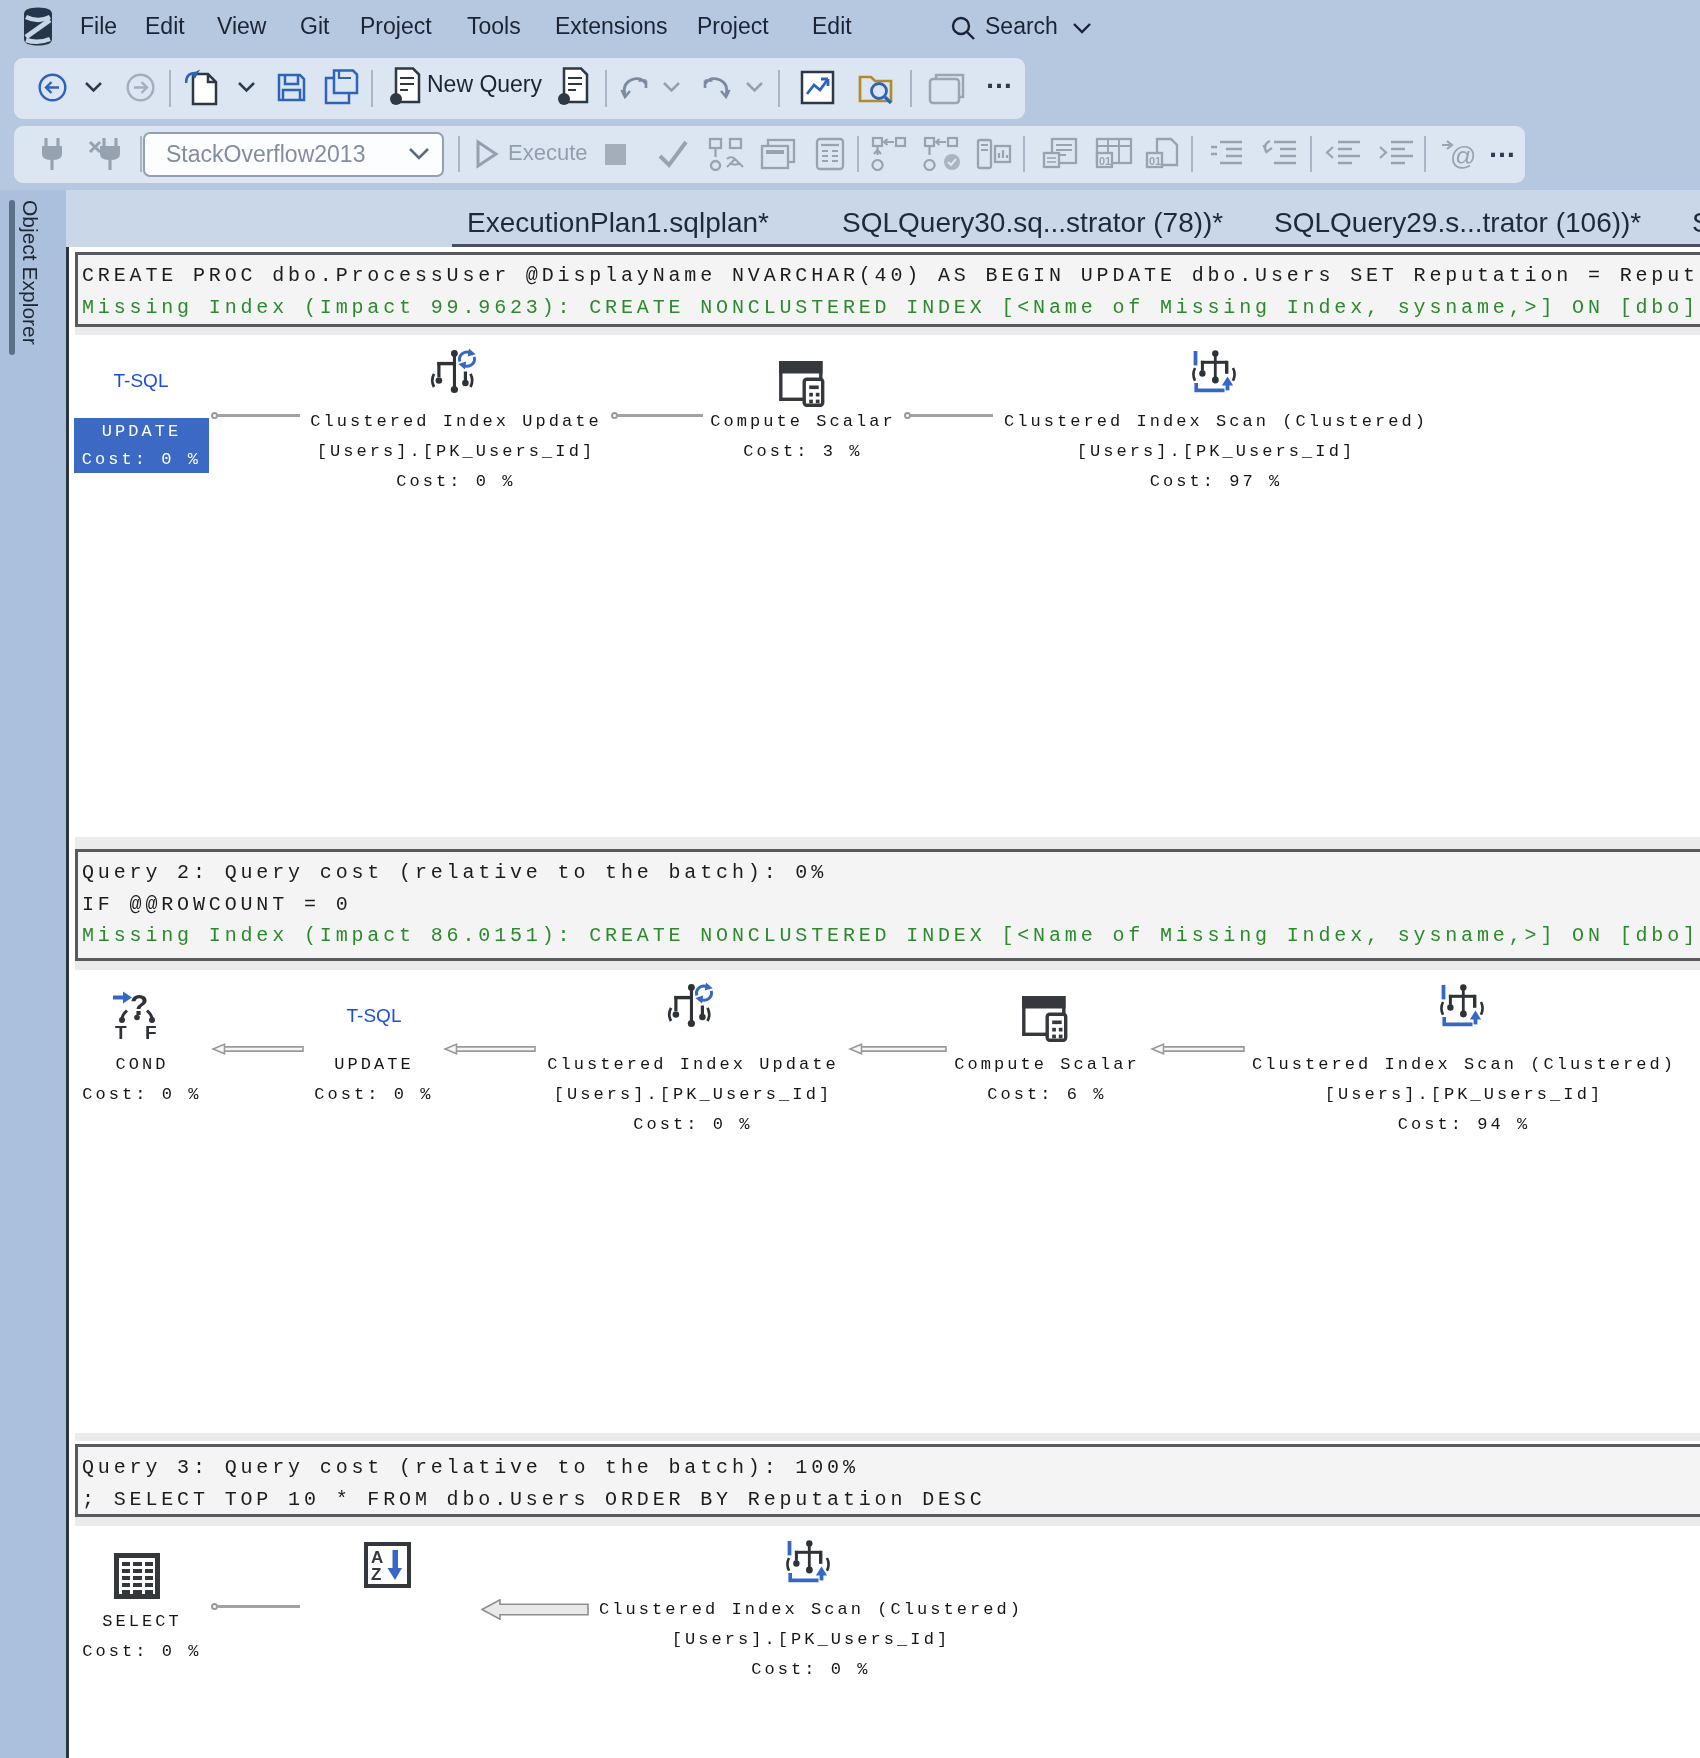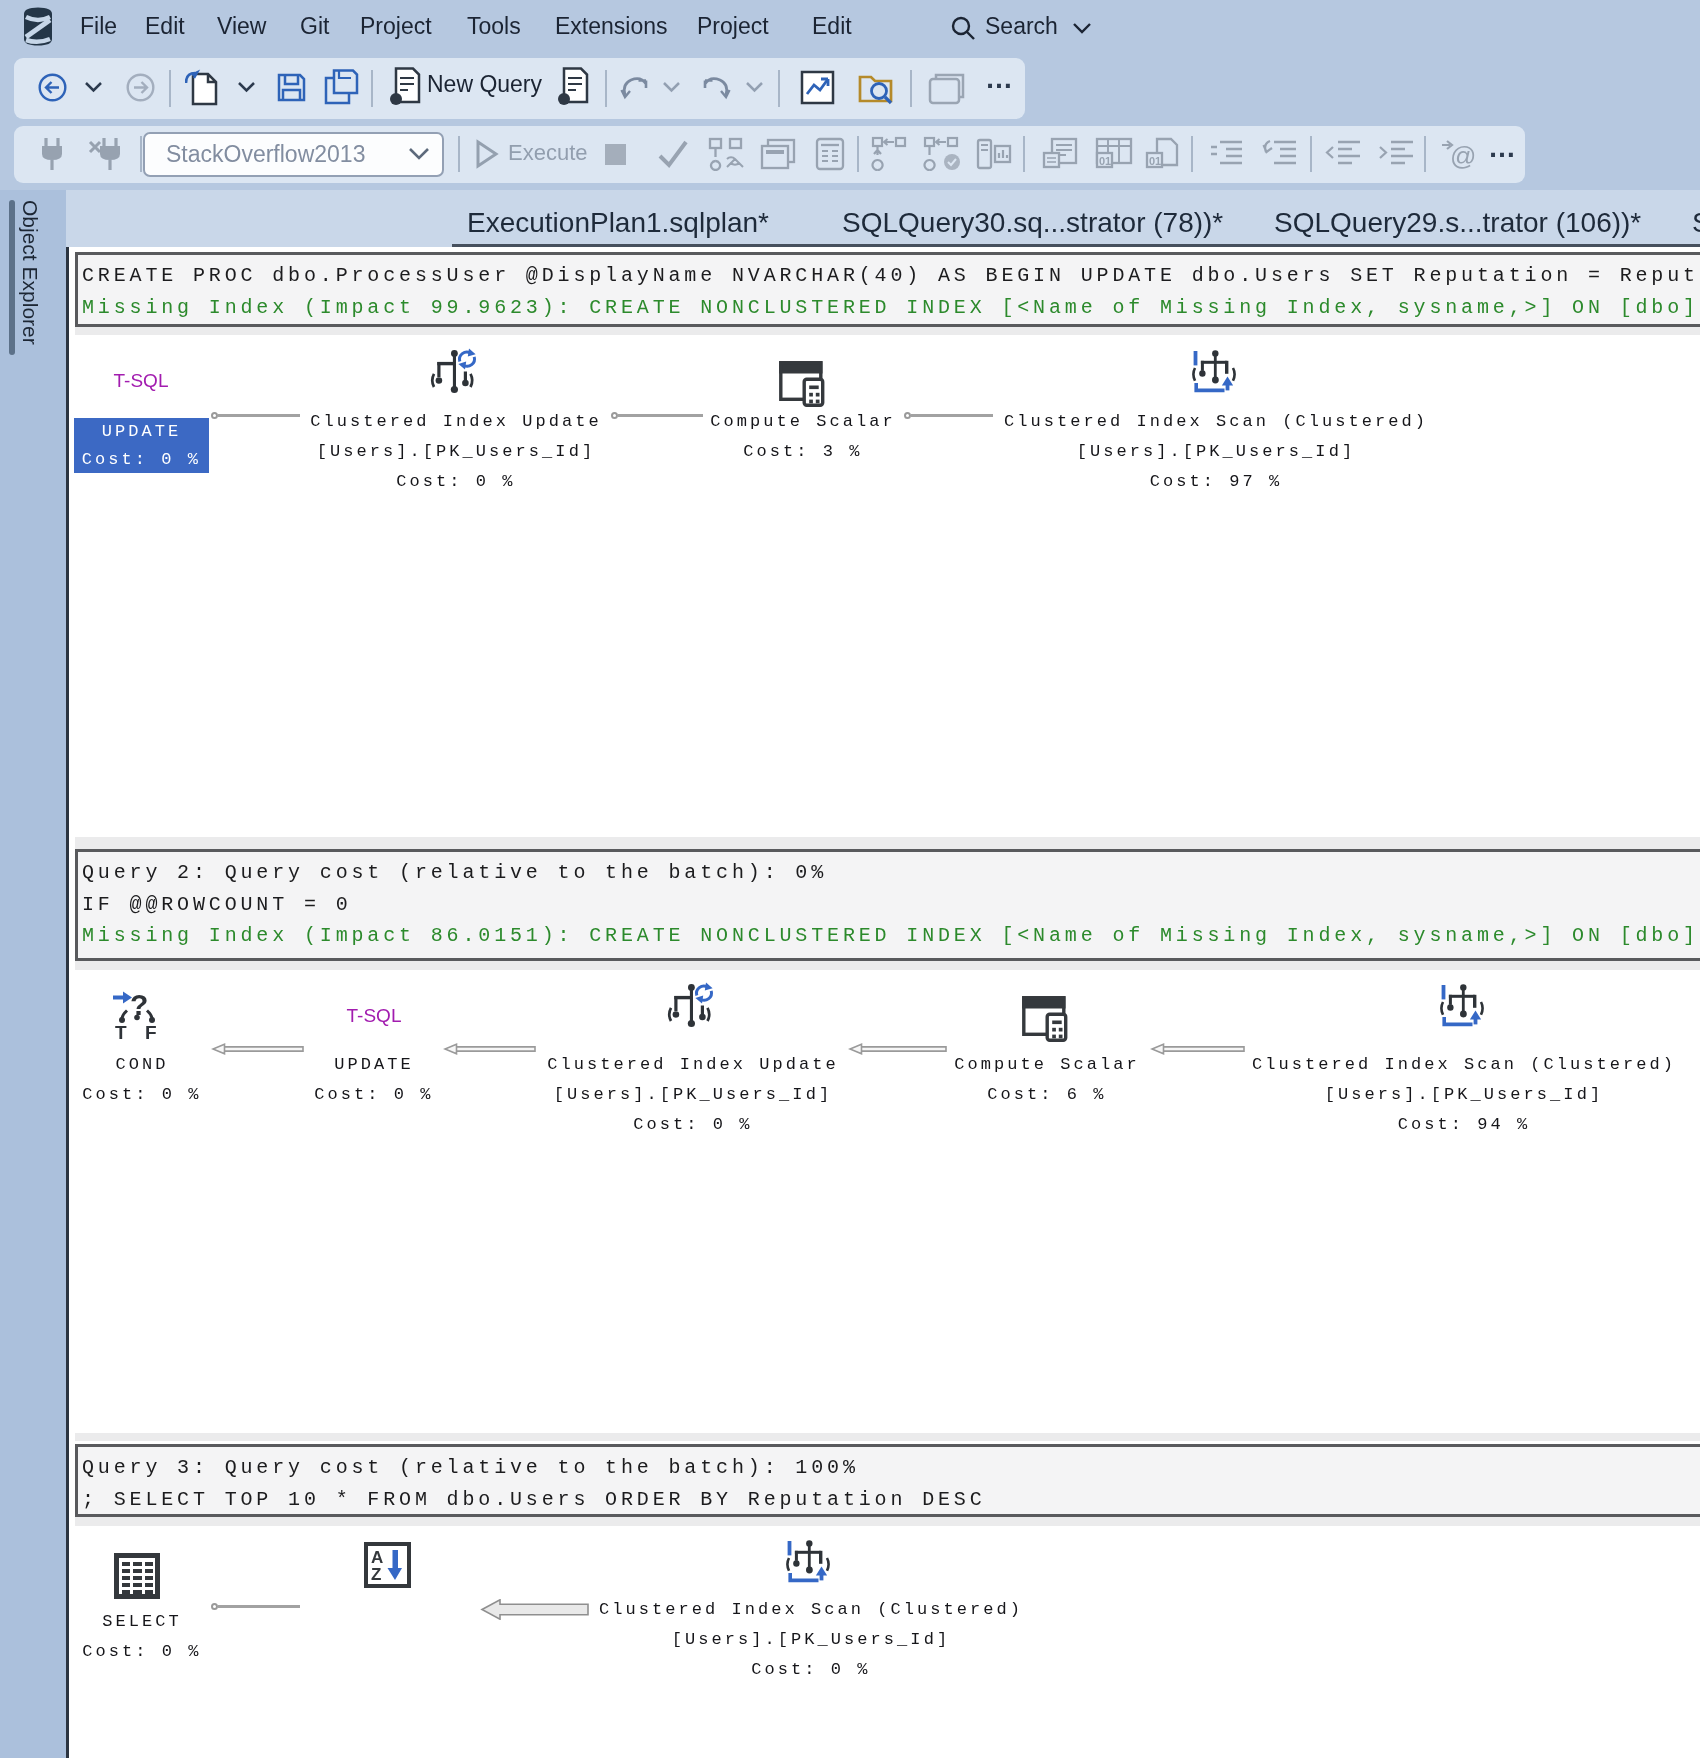--- a/index.html
+++ b/index.html
@@ -28,21 +28,21 @@
      border-left:3px solid #2b3440;box-sizing:border-box;}
   .hdrstrip{position:absolute;left:6px;width:1628px;background:#ebebec;}
   .hdr{position:absolute;left:6px;width:1628px;background:#f4f4f5;
      border:3px solid #595a5d;border-right:none;box-sizing:border-box;
      font-family:"Liberation Mono",monospace;font-size:20px;letter-spacing:3.85px;
      line-height:31.5px;color:#1c1c1e;white-space:pre;overflow:hidden;}
   .hdr .green{color:#2c8a2c;}
   
   .ntext{position:absolute;font-family:"Liberation Mono",monospace;font-size:17px;
      letter-spacing:3.05px;line-height:30px;color:#16161a;text-align:center;white-space:pre;}
-  .tsql{position:absolute;font-size:19px;color:#a21caf;width:60px;text-align:center;}
+  .tsql{position:absolute;font-size:19px;color:#1d4ed8;width:60px;text-align:center;}
   .selbox{position:absolute;background:#3c69c4;color:#fff;text-align:center;
      font-family:"Liberation Mono",monospace;font-size:17px;letter-spacing:3.05px;line-height:28px;white-space:pre;}
   .edge{position:absolute;height:3px;background:#a2a2a2;}
   .edot{position:absolute;width:7px;height:7px;border:2px solid #9a9a9a;border-radius:50%;
      background:#fff;box-sizing:border-box;}
 </style>
 </head>
 <body>
 <div id="app">
   <svg width="0" height="0" style="position:absolute">

